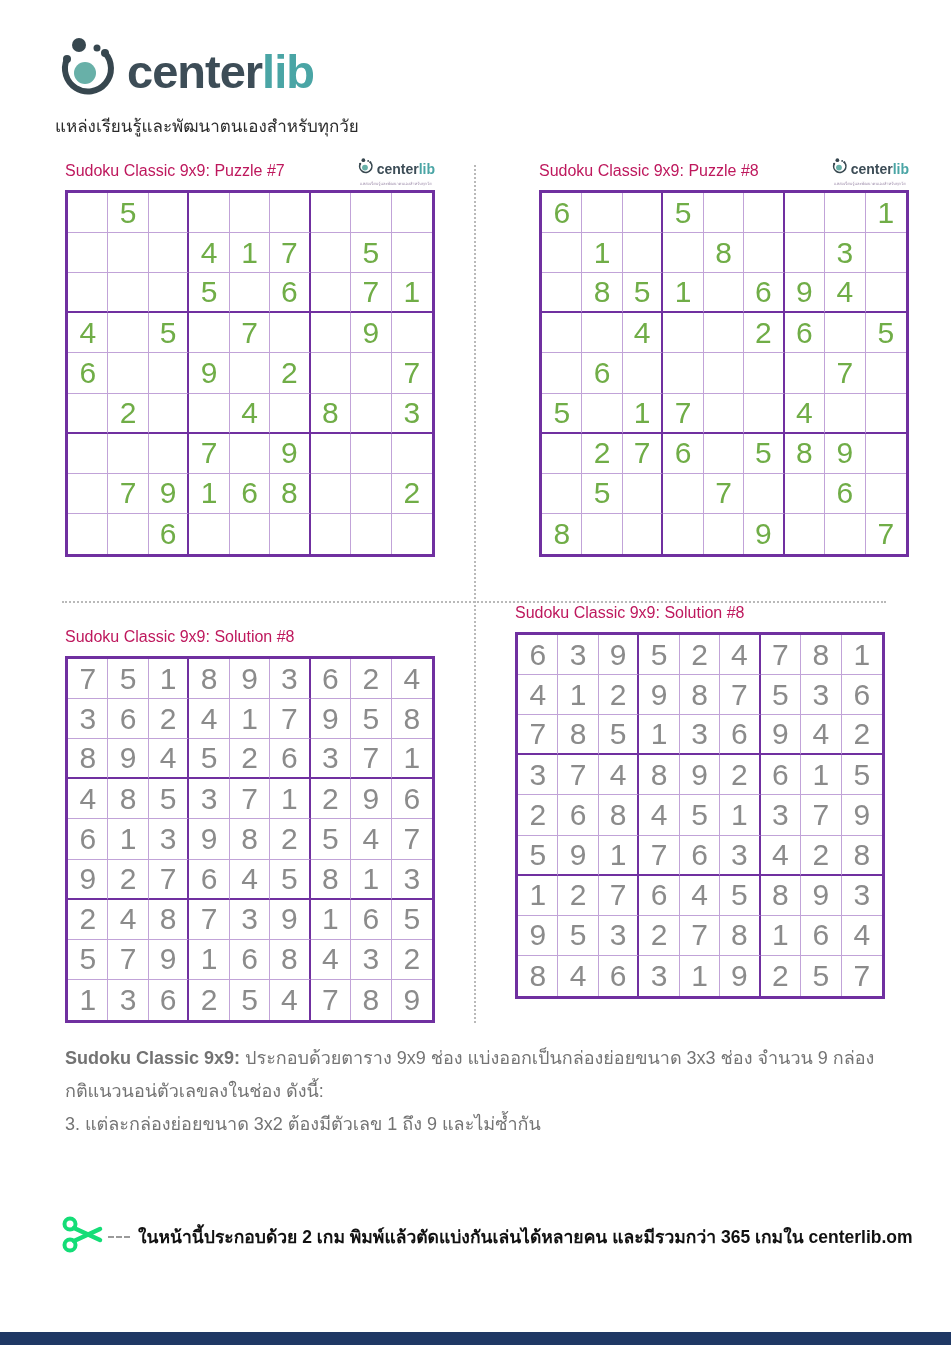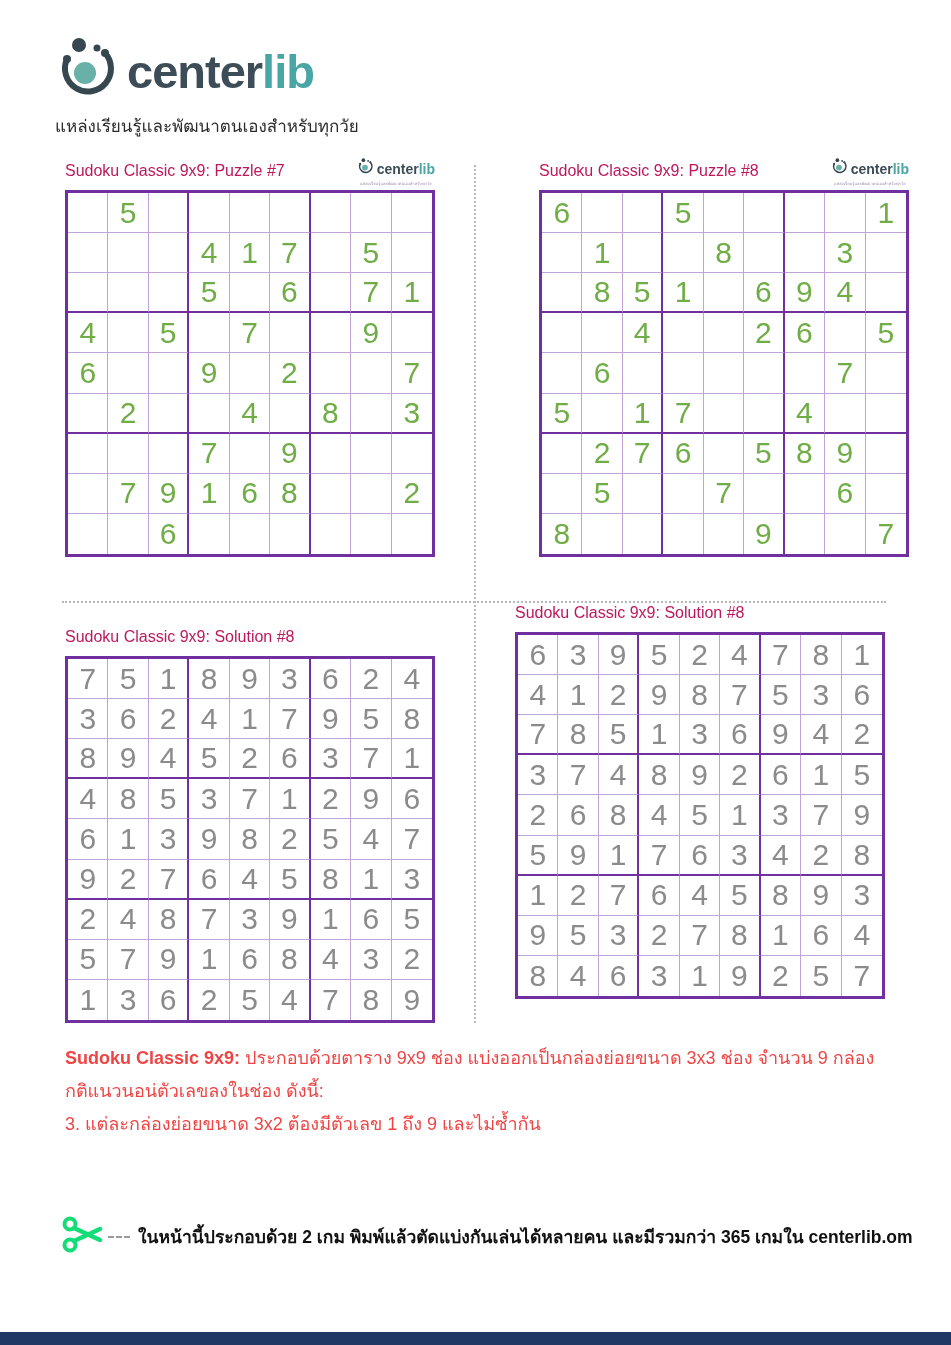--- a/index.html
+++ b/index.html
@@ -40,21 +40,21 @@
   .cell.noR { border-right:none; }
   .cell.noB { border-bottom:none; }
   .sud.puzzle .cell { color:#70ad47; }
   .sud.solution .cell { color:#8b8b8b; }
 
   
   .div-v { position:absolute; left:474px; top:165px; height:858px; width:0; border-left:2px dotted #b9b9b9; }
   .div-h { position:absolute; left:62px; top:601px; width:824px; height:0; border-top:2px dotted #b9b9b9; }
 
   
-  .desc { position:absolute; left:65px; top:1042px; width:825px; color:#ef4444; font-size:18px; }
+  .desc { position:absolute; left:65px; top:1042px; width:825px; color:#737373; font-size:18px; }
   .desc .line { line-height:33px; }
   .desc .lead { font-weight:bold; }
 
   
   .cutline { position:absolute; left:62px; top:1214px; display:flex; align-items:center; }
   .dashes { width:22px; border-top:2px dashed #9a9a9a; }
   .cut-text { font-size:17.5px; font-weight:bold; color:#111; margin-left:8px; }
 
   
   .footer-bar { position:absolute; left:0; bottom:0; width:951px; height:13px; background:#1f3864; }

